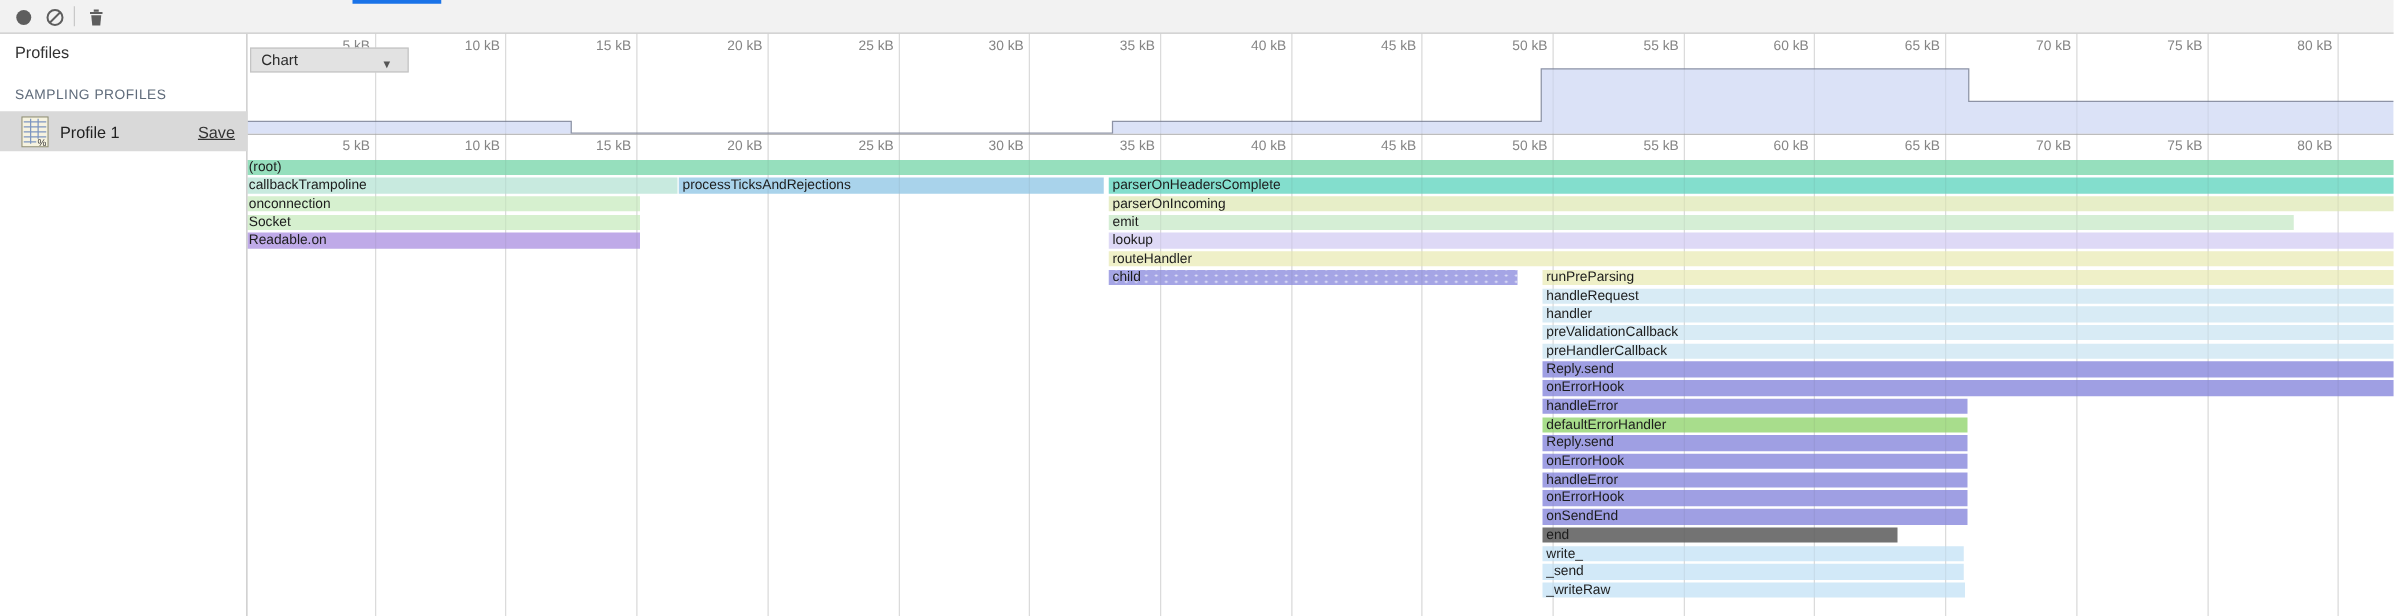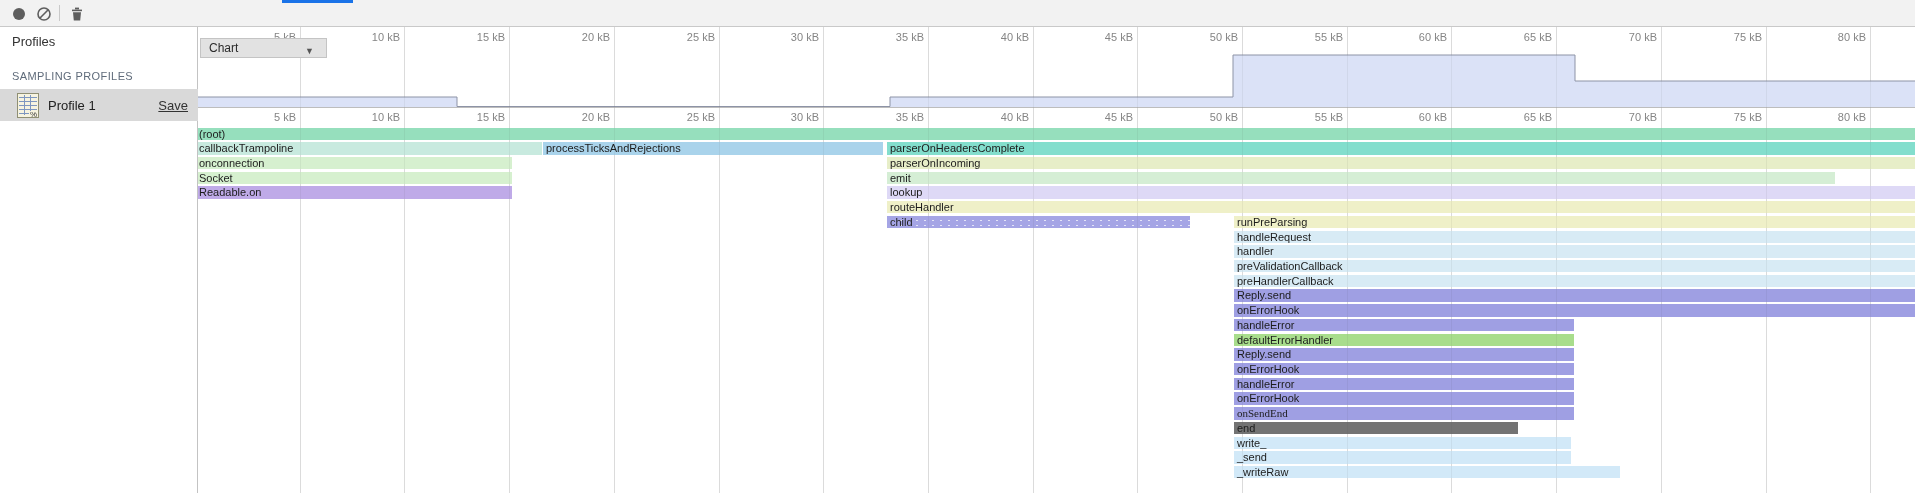--- a/index.html
+++ b/index.html
@@ -138,21 +138,21 @@
       </div>
       <div class="bar" style="left: 196px; width: 316px; top: 186.38px; background-color: rgb(191, 170, 232);">
         <span>Readable.on</span>
       </div>
       <div class="bar" style="left: 887px; width: 1028px; top: 186.38px; background-color: rgb(222, 217, 246);">
         <span>lookup</span>
       </div>
       <div class="bar" style="left: 887px; width: 1028px; top: 201.1px; background-color: rgb(239, 240, 200);">
         <span>routeHandler</span>
       </div>
-      <div class="bar dotted" style="left: 887px; width: 303px; top: 215.82px; background-color: rgb(165, 165, 229);">
+      <div class="bar dotted" style="left: 887px; width: 327px; top: 215.82px; background-color: rgb(165, 165, 229);">
         <span>child</span>
       </div>
       <div class="bar" style="left: 1234px; width: 681px; top: 215.82px; background-color: rgb(239, 240, 200);">
         <span>runPreParsing</span>
       </div>
       <div class="bar" style="left: 1234px; width: 681px; top: 230.54px; background-color: rgb(216, 235, 245);">
         <span>handleRequest</span>
       </div>
       <div class="bar" style="left: 1234px; width: 681px; top: 245.26px; background-color: rgb(216, 235, 245);">
         <span>handler</span>
@@ -180,33 +180,33 @@
       </div>
       <div class="bar" style="left: 1234px; width: 340px; top: 363.02px; background-color: rgb(159, 159, 227);">
         <span>onErrorHook</span>
       </div>
       <div class="bar" style="left: 1234px; width: 340px; top: 377.74px; background-color: rgb(159, 159, 227);">
         <span>handleError</span>
       </div>
       <div class="bar" style="left: 1234px; width: 340px; top: 392.46px; background-color: rgb(159, 159, 227);">
         <span>onErrorHook</span>
       </div>
-      <div class="bar" style="left: 1234px; width: 340px; top: 407.18px; background-color: rgb(159, 159, 227); font-family: Liberation Serif, serif;">
+      <div class="bar" style="left: 1234px; width: 340px; top: 407.18px; background-color: rgb(159, 159, 227);">
         <span>onSendEnd</span>
       </div>
       <div class="bar" style="left: 1234px; width: 284px; top: 421.9px; background-color: #737373;">
         <span>end</span>
       </div>
       <div class="bar" style="left: 1234px; width: 337px; top: 436.62px; background-color: rgb(210, 233, 248);">
         <span>write_</span>
       </div>
       <div class="bar" style="left: 1234px; width: 337px; top: 451.34px; background-color: rgb(210, 233, 248);">
         <span>_send</span>
       </div>
-      <div class="bar" style="left: 1234px; width: 386px; top: 466.06px; background-color: rgb(210, 233, 248);">
+      <div class="bar" style="left: 1234px; width: 338px; top: 466.06px; background-color: rgb(210, 233, 248);">
         <span>_writeRaw</span>
       </div>
     </div>
 
   <div id="grid-over">
       <div class="gridline-over" style="left: 300px;"></div>
       <div class="gridline-over" style="left: 404px;"></div>
       <div class="gridline-over" style="left: 509px;"></div>
       <div class="gridline-over" style="left: 614px;"></div>
       <div class="gridline-over" style="left: 719px;"></div>

